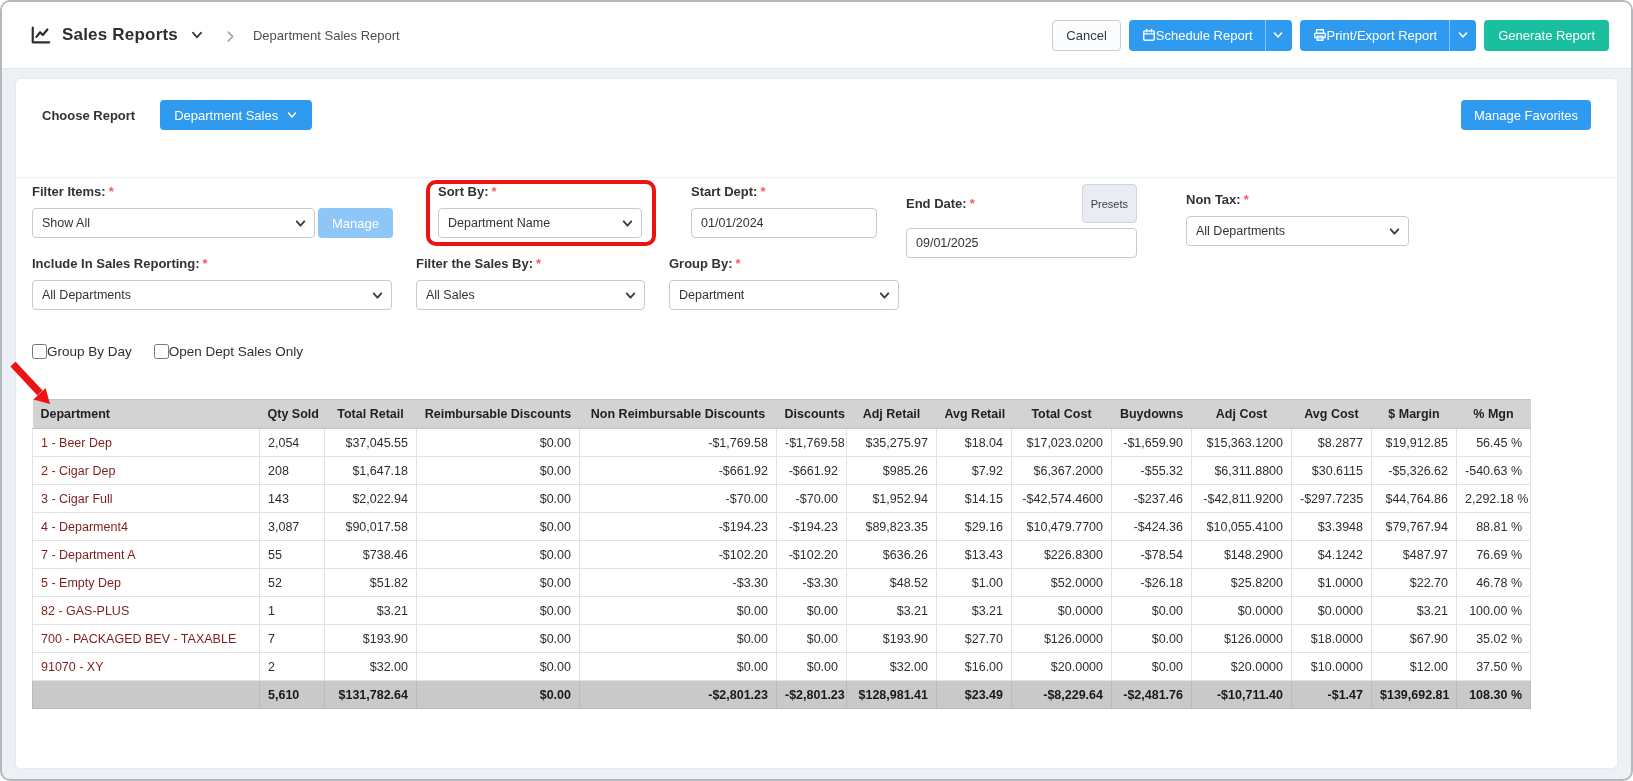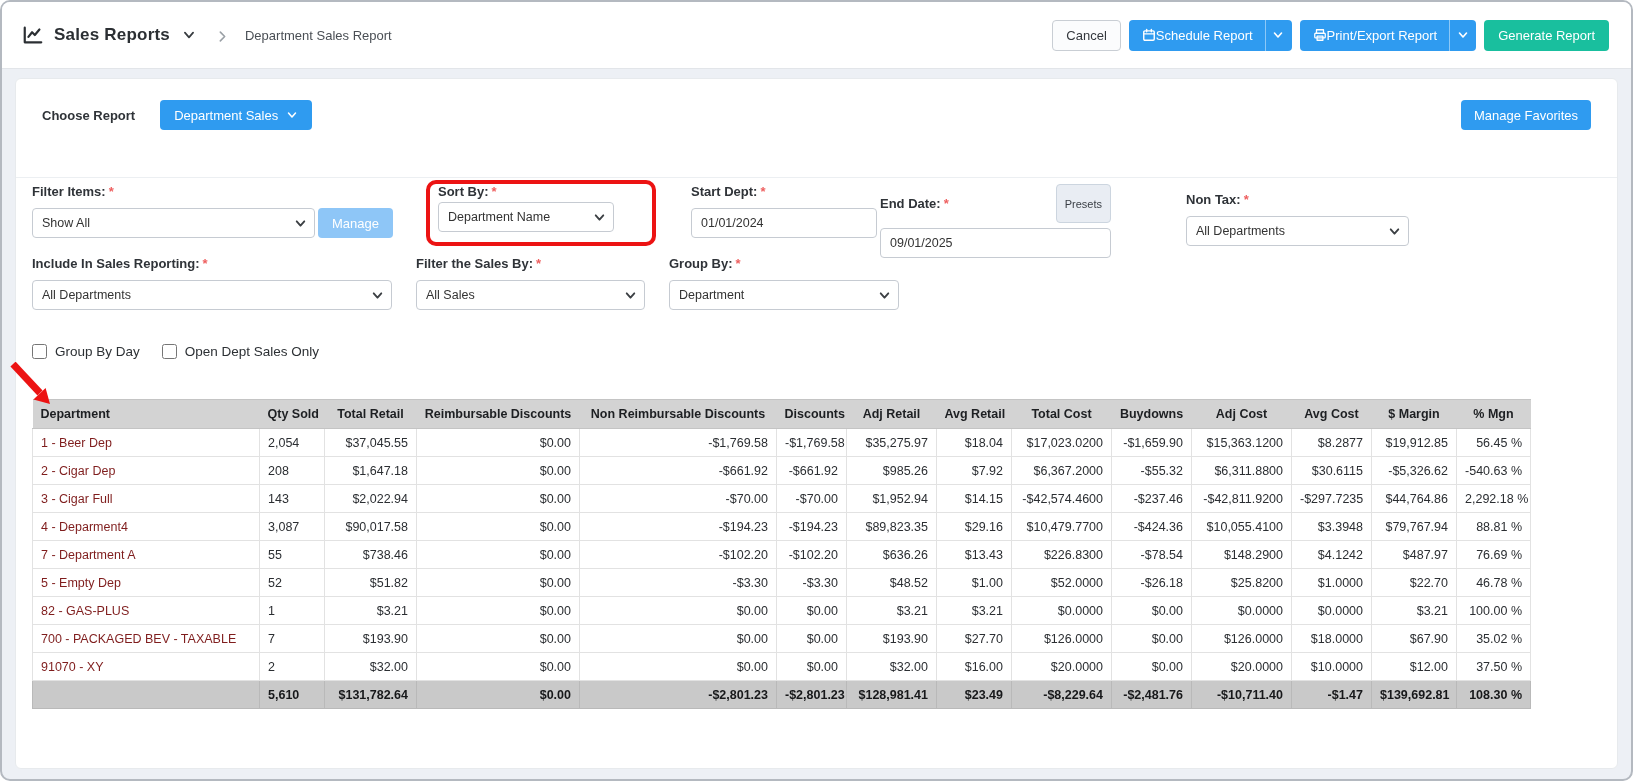--- a/index.html
+++ b/index.html
@@ -4,21 +4,21 @@
 <style>
   * { box-sizing: border-box; }
   html,body { margin:0; padding:0; background:#fff; }
   body { width:1633px; height:781px; font-family:"Liberation Sans", sans-serif; }
 
   .frame { position:relative; width:1633px; height:781px; border:2px solid #b4b9c0;
            border-radius:10px; overflow:hidden; background:#edf0f5; }
 
   
   .topbar { height:67px; background:#fff; border-bottom:1px solid #e2e5e9;
-            display:flex; align-items:center; justify-content:space-between; padding:0 22px 0 20px; }
+            display:flex; align-items:center; justify-content:space-between; padding:0 22px 0 28px; }
   .tb-left { display:flex; align-items:center; gap:10px; }
   .app-icon { width:22px; height:22px; color:#2b2f33; display:flex; }
   .tb-title { font-size:17px; font-weight:700; color:#2b2f33; letter-spacing:.2px; }
   .tb-chev { width:14px; height:14px; color:#383c40; margin-left:2px; cursor:pointer; }
   .crumb-sep { width:13px; height:13px; color:#9aa0a6; margin:0 6px 0 10px; }
   .tb-crumb { font-size:13px; color:#4a4f55; }
 
   .tb-right { display:flex; align-items:center; gap:8px; }
   .btn { display:inline-flex; align-items:center; justify-content:center; height:31px;
          border-radius:4px; font-size:13px; cursor:pointer; border:1px solid transparent; }
@@ -56,21 +56,21 @@
 
   .tinput { height:30px; border:1px solid #c6cbd2; border-radius:4px; background:#fff; color:#333;
         font-size:12.5px; font-family:"Liberation Sans", sans-serif; padding:0 9px; }
 
   .btn-manage { height:30px; background:#8ec6f7; color:#fff; border:none; border-radius:4px;
         font-size:13px; padding:0 14px; cursor:pointer; }
   .btn-presets { height:39px; background:#e9edf3; color:#3a3f45; border:1px solid #ccd5df;
         border-radius:4px; font-size:11px; padding:0 8px; cursor:pointer; }
 
   .chkrow { position:absolute; left:16px; top:166px; display:flex; align-items:center; gap:22px; }
-  .chk { display:flex; align-items:center; gap:8px; }
+  .chk { display:flex; align-items:center; }
   .chk input { width:15px; height:15px; margin:0; accent-color:#2f9bf0; }
   .chk span { font-size:13.5px; color:#2c3034; }
 
   
   .hl-box { position:absolute; left:410px; top:2px; width:230px; height:66px;
             border:4px solid #ec1313; border-radius:10px; pointer-events:none; z-index:5; }
   .arrow-anno { position:absolute; left:-7px; top:283px; width:48px; height:48px; z-index:6; pointer-events:none; }
 
   
   .tblwrap { position:absolute; left:16px; top:320px; width:1499px; }
@@ -183,34 +183,34 @@
               <span class="chev"><svg viewBox="0 0 24 24" fill="none" stroke="currentColor" stroke-width="3.4" stroke-linecap="round" stroke-linejoin="round">
                     <polyline points="5 8 12 16 19 8"></polyline>
                   </svg></span>
             </span>
             <button class="btn-manage">Manage</button>
           </div>
         </div>
 
         <div class="fgroup" style="left:422px; top:6px;">
           <div class="flabel"><span>Sort By:</span><span class="req">*</span></div>
-          <span class="sel" style="width:176px; margin-top:3px;">
+          <span class="sel" style="width:204px; margin-top:9px;">
             <select><option>Department Name</option></select>
             <span class="chev"><svg viewBox="0 0 24 24" fill="none" stroke="currentColor" stroke-width="3.4" stroke-linecap="round" stroke-linejoin="round">
                   <polyline points="5 8 12 16 19 8"></polyline>
                 </svg></span>
           </span>
         </div>
 
         <div class="fgroup" style="left:675px; top:6px;">
           <div class="flabel"><span>Start Dept:</span><span class="req">*</span></div>
           <input class="tinput" style="width: 186px; margin-top: 9px;" value="01/01/2024">
         </div>
 
-        <div class="fgroup" style="left:864px; top:6px; width:231px;">
+        <div class="fgroup" style="left:890px; top:6px; width:231px;">
           <div style="display:flex; align-items:center; justify-content:space-between;">
             <div class="flabel"><span>End Date:</span><span class="req">*</span></div>
             <button class="btn-presets">Presets</button>
           </div>
           <input class="tinput" style="width: 231px; margin-top: 5px;" value="09/01/2025">
         </div>
 
         <div class="fgroup" style="left:1170px; top:14px;">
           <div class="flabel"><span>Non Tax:</span><span class="req">*</span></div>
           <span class="sel" style="width:223px; margin-top:9px;">

